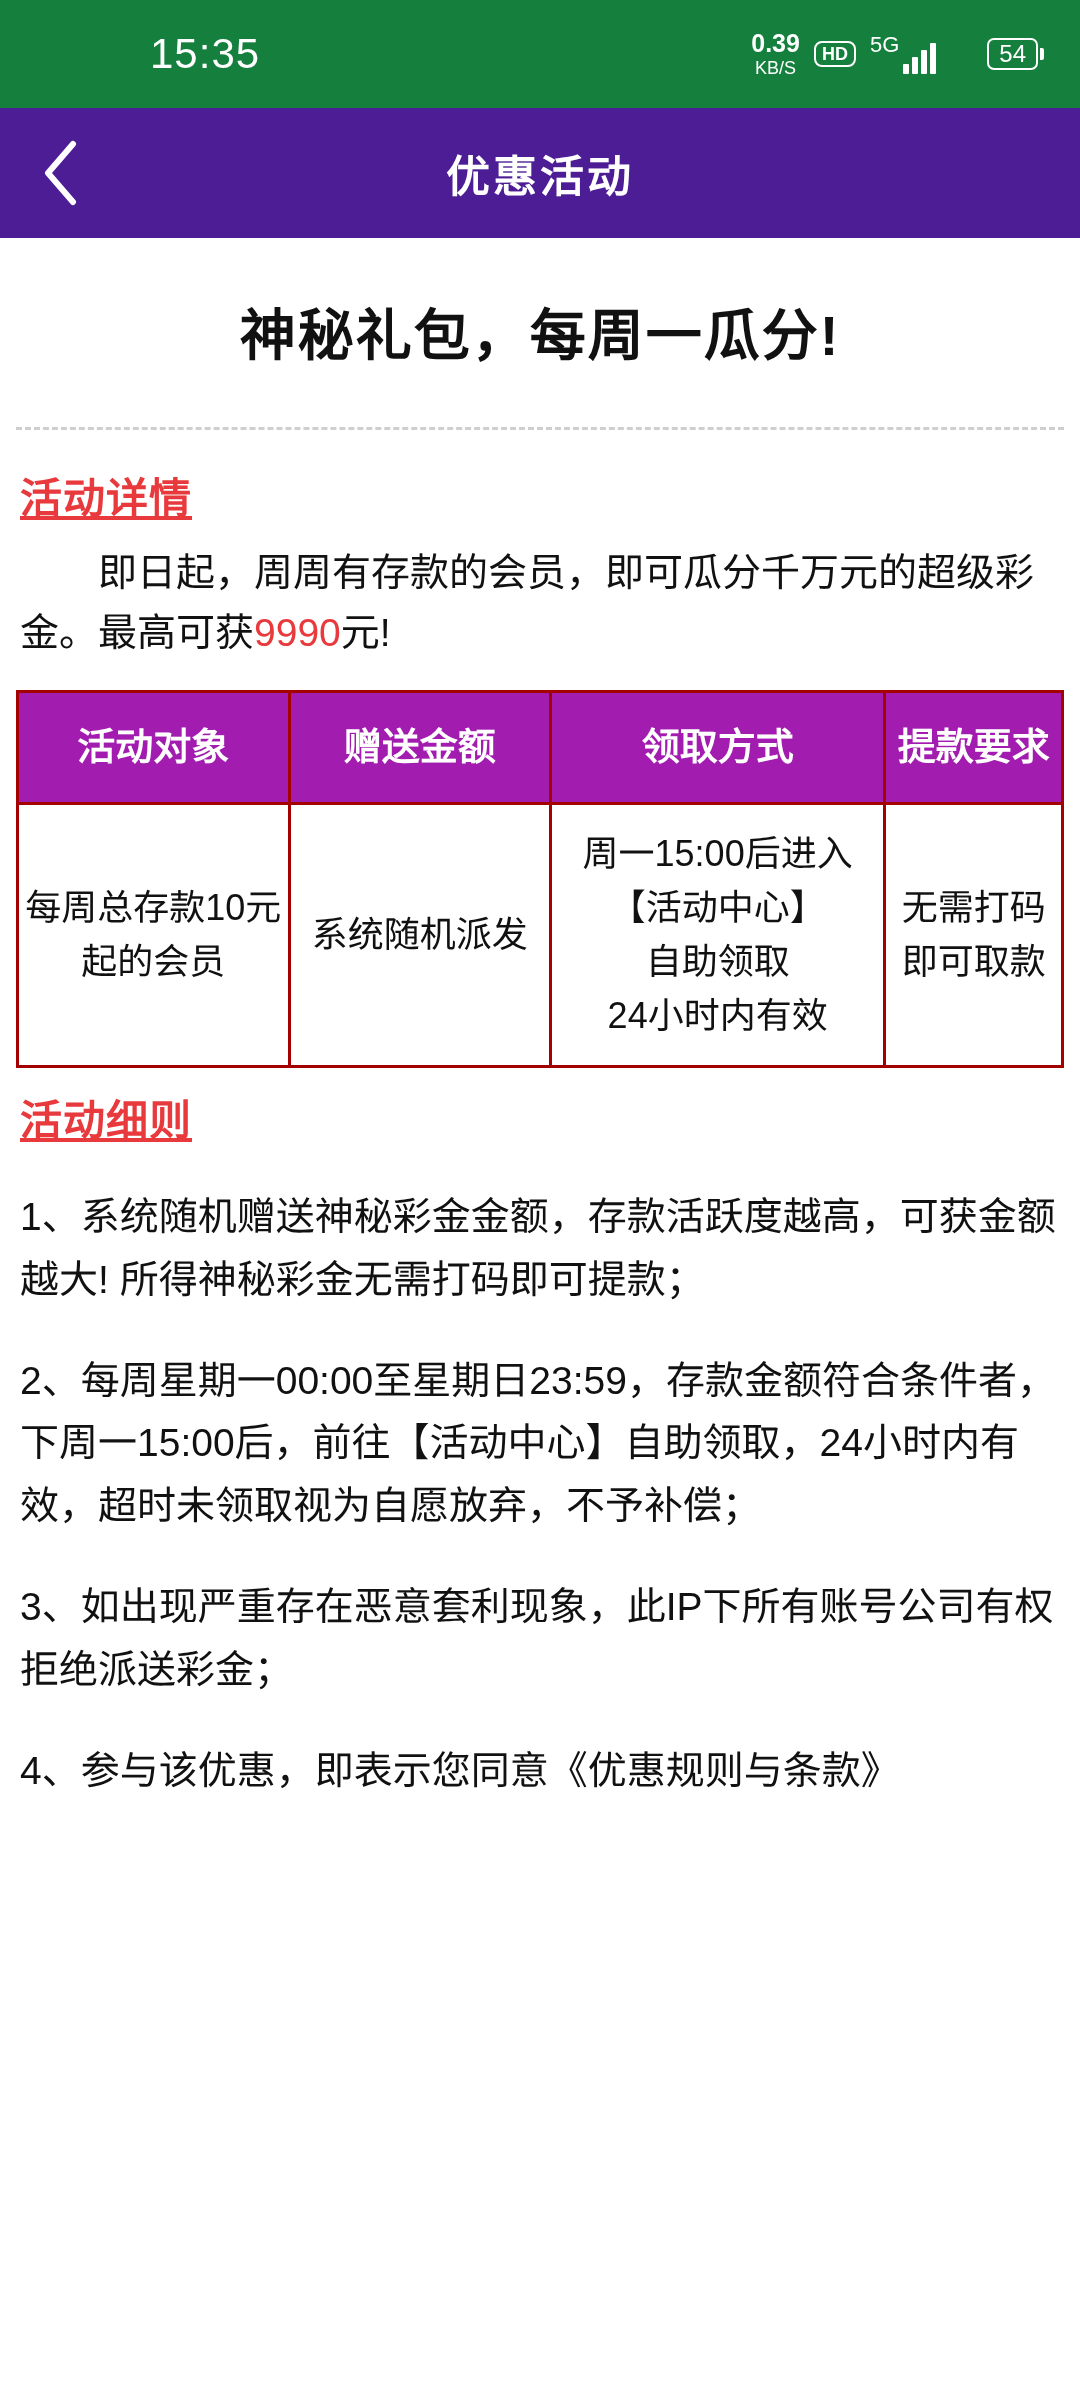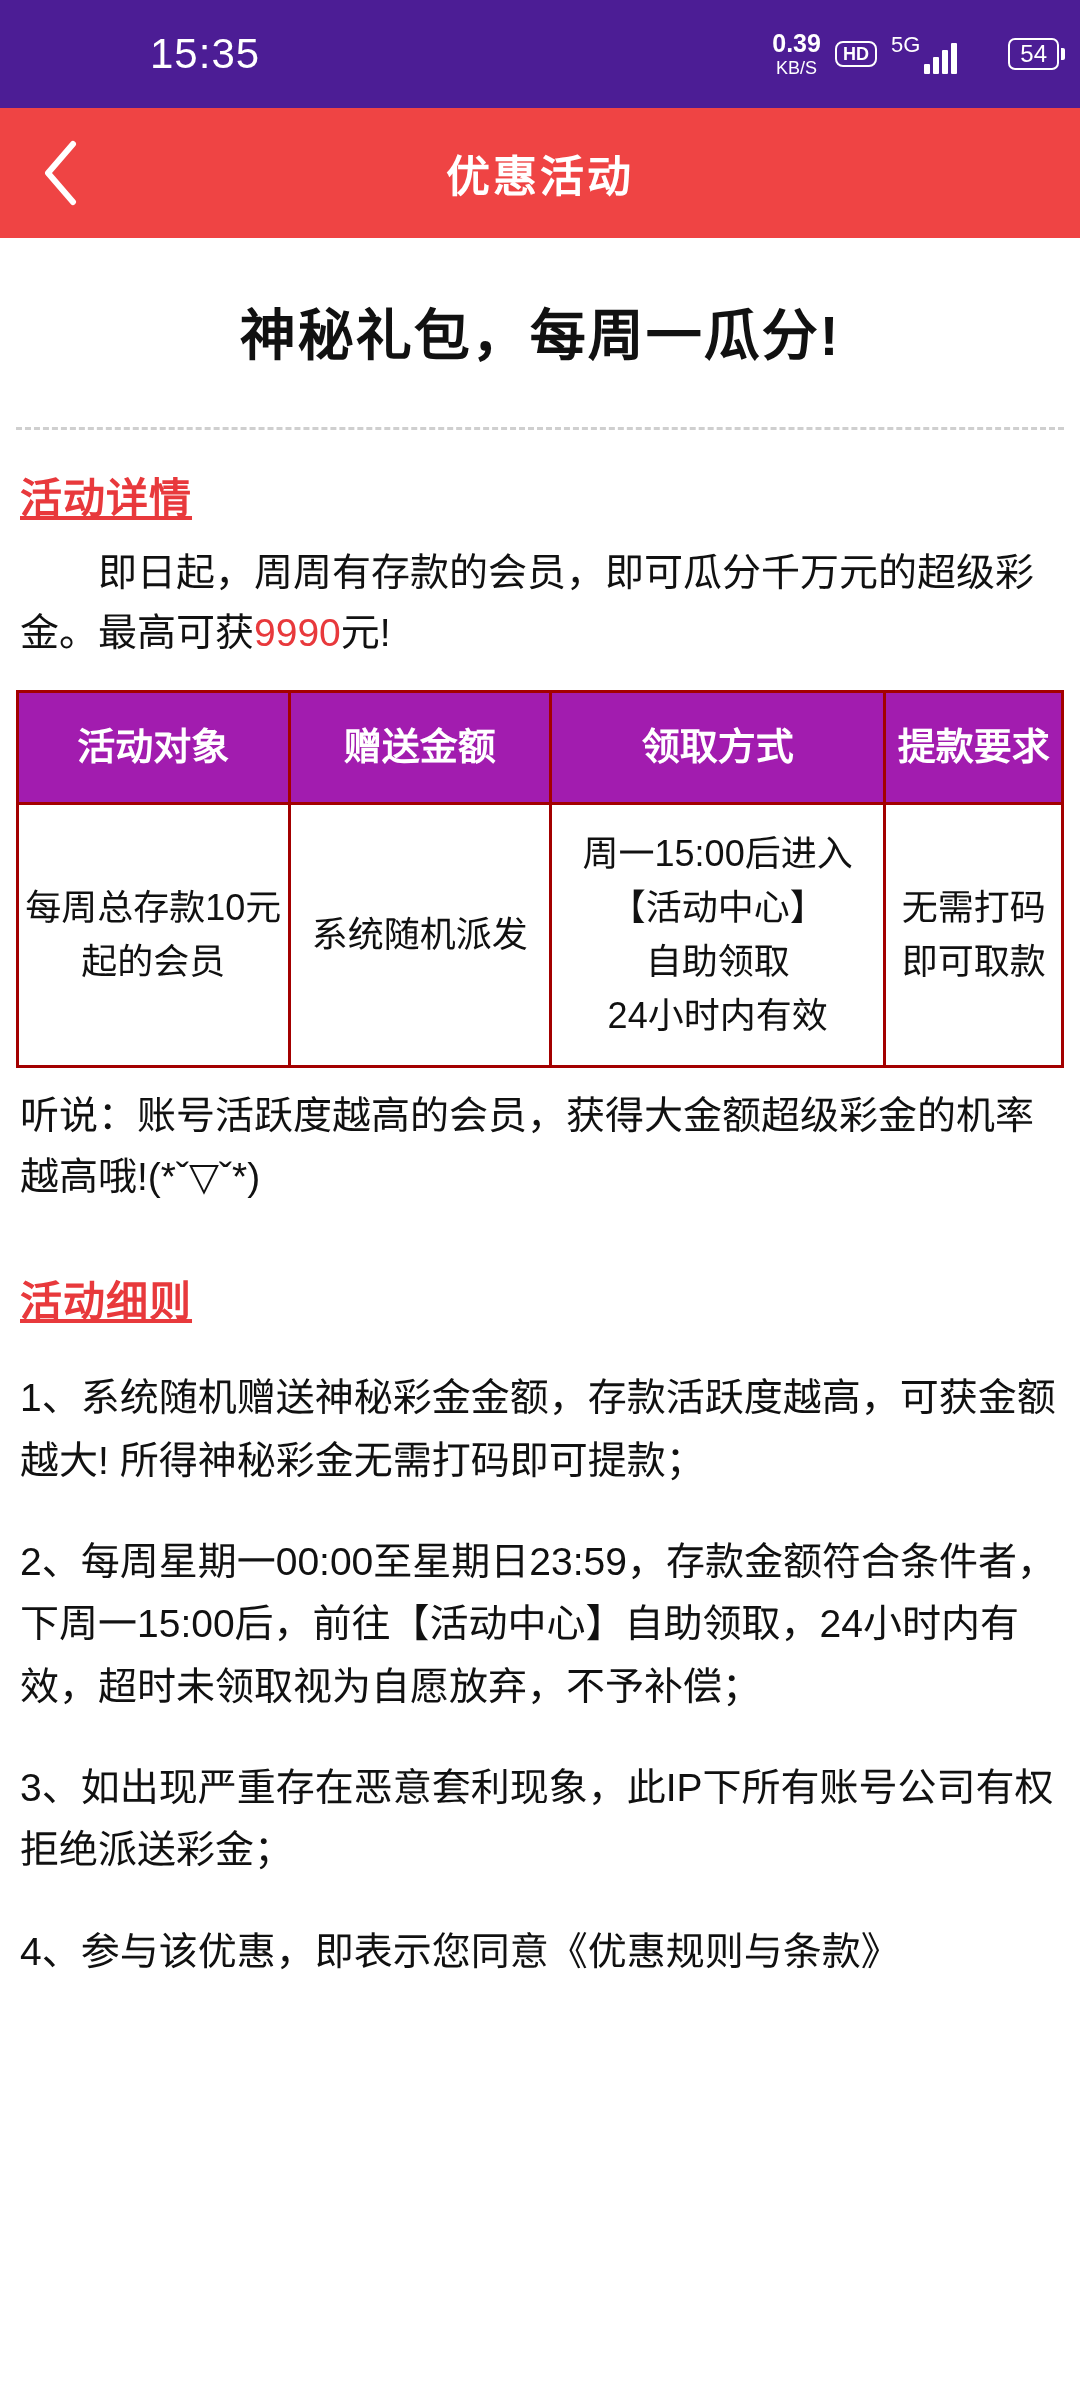--- a/index.html
+++ b/index.html
@@ -10,26 +10,26 @@
     width: 1080px;
     height: 2400px;
     background: #ffffff;
     font-family: "Liberation Sans", "DejaVu Sans", sans-serif;
     overflow: hidden;
   }
 
   
   .status-bar {
     height: 108px;
-    background: #4c1d95;
+    background: #15803d;
     color: #ffffff;
     display: flex;
     align-items: center;
     justify-content: space-between;
-    padding: 0 15px 0 0;
+    padding: 0 36px 0 0;
     box-sizing: border-box;
     position: relative;
   }
   .status-clock {
     font-size: 42px;
     letter-spacing: 1px;
     margin-left: 150px;
     font-weight: 400;
   }
   .status-right {
@@ -81,21 +81,21 @@
     width: 4px;
     height: 12px;
     background: #ffffff;
     border-radius: 0 2px 2px 0;
     margin-left: 2px;
   }
 
   
   .title-bar {
     height: 130px;
-    background: #ef4444;
+    background: #4c1d95;
     color: #ffffff;
     display: flex;
     align-items: center;
     position: relative;
   }
   .back-btn {
     width: 120px;
     height: 130px;
     display: flex;
     align-items: center;
@@ -262,21 +262,20 @@
         <td>每周总存款10元起的会员</td>
         <td class="red-cell">系统随机派发</td>
         <td style="white-space: pre-line;">周一15:00后进入【活动中心】
 自助领取
 24小时内有效</td>
         <td>无需打码即可取款</td>
       </tr>
     </tbody>
   </table>
 
-  <p class="note">听说：账号活跃度越高的会员，获得大金额超级彩金的机率越高哦!(*ˇ▽ˇ*)</p>
 
   <div class="section-title">活动细则</div>
 
   <div class="rules-list">
     <p class="rule-item">1、系统随机赠送神秘彩金金额，存款活跃度越高，可获金额越大! 所得神秘彩金无需打码即可提款；</p>
     <p class="rule-item">2、每周星期一00:00至星期日23:59，存款金额符合条件者，下周一15:00后，前往【活动中心】自助领取，24小时内有效，超时未领取视为自愿放弃，不予补偿；</p>
     <p class="rule-item">3、如出现严重存在恶意套利现象，此IP下所有账号公司有权拒绝派送彩金；</p>
     <p class="rule-item">4、参与该优惠，即表示您同意《优惠规则与条款》</p>
   </div>
 

